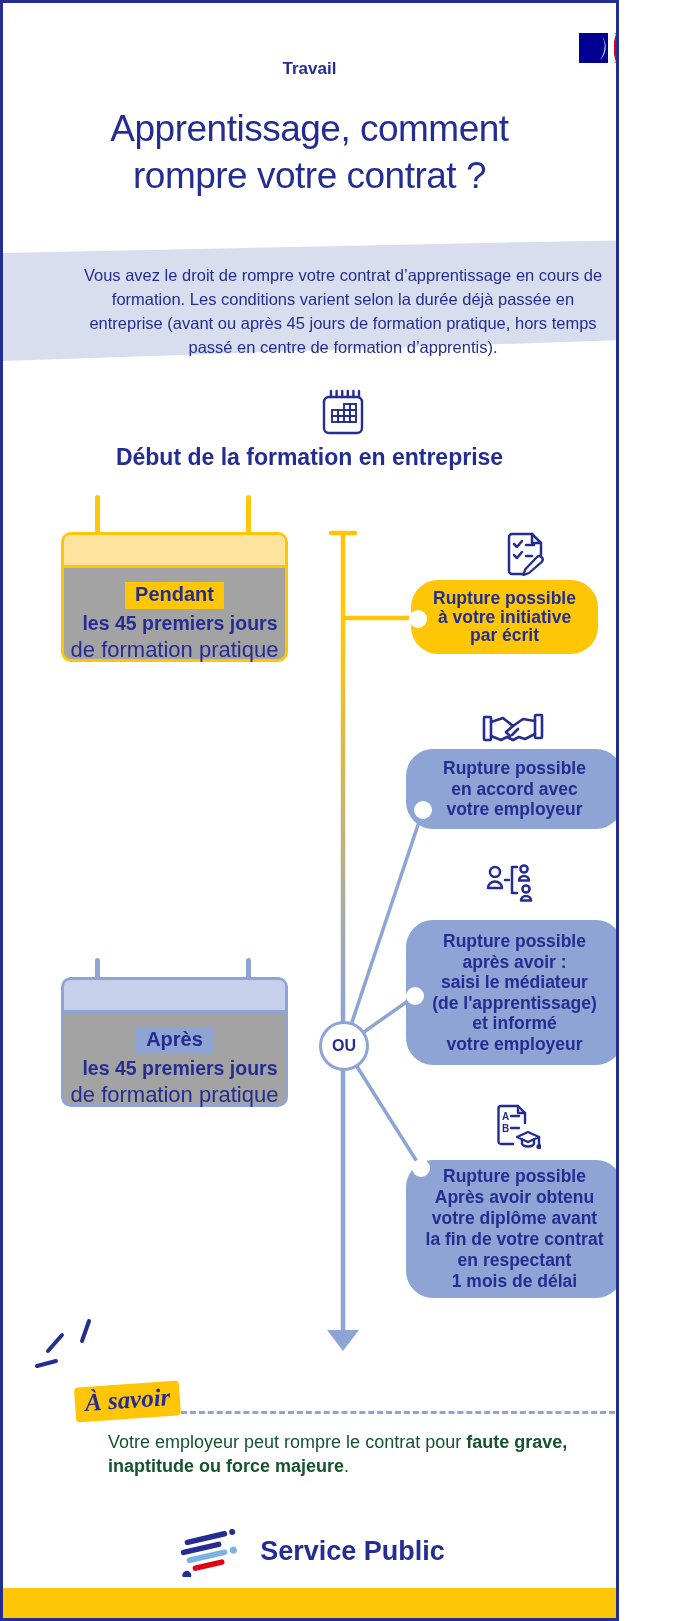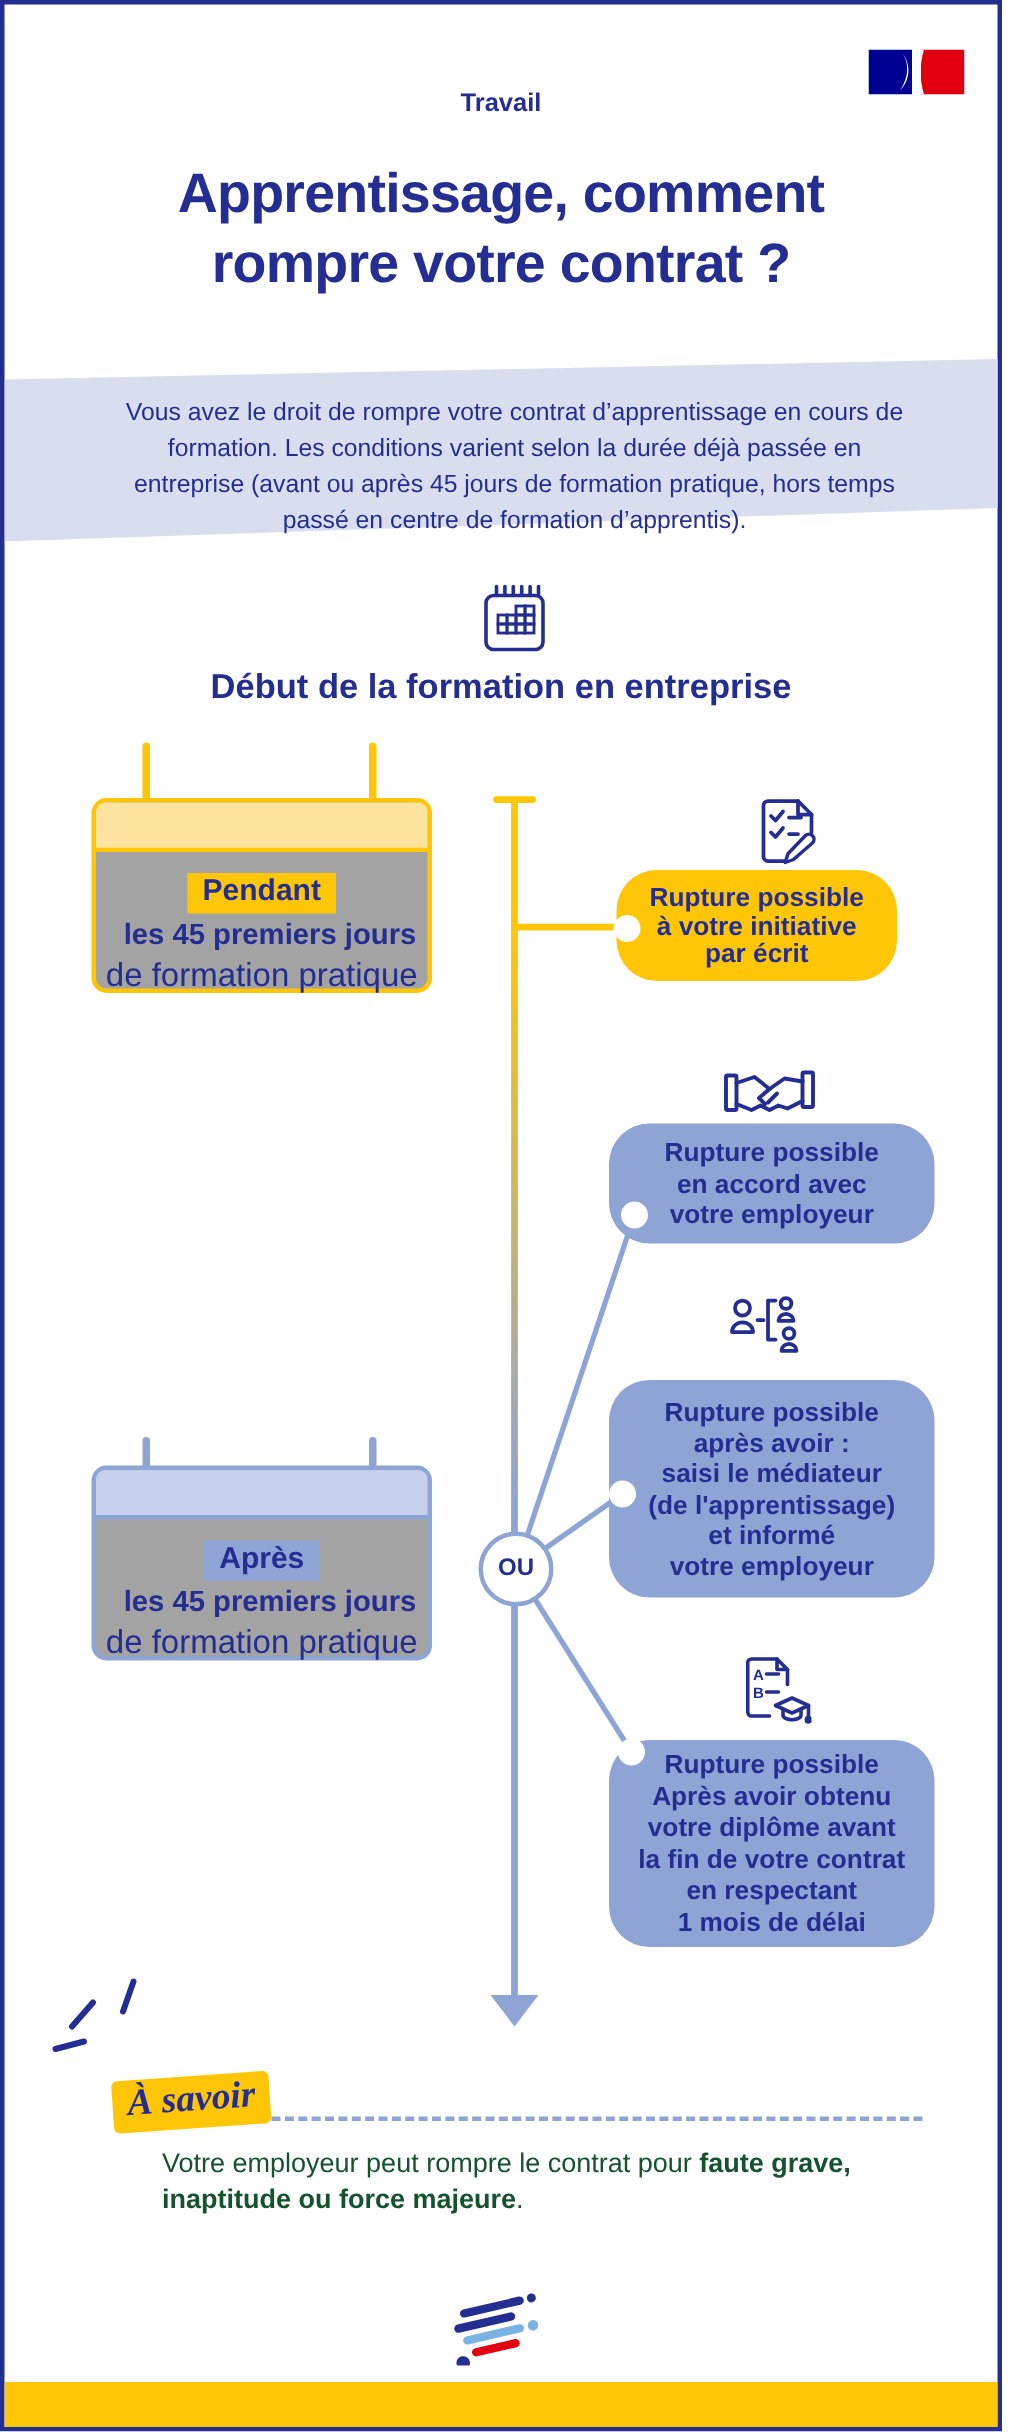--- a/index.html
+++ b/index.html
@@ -1,21 +1,21 @@
 <!DOCTYPE html>
 <html><head>
 <meta charset="utf-8">
 <style>
   * { margin:0; padding:0; box-sizing:border-box; }
   body { width:680px; height:1621px; font-family:"Liberation Sans", sans-serif; background:#fff; }
-  .page { position:relative; width:668px; height:1621px; background:#fff; border:3px solid #242d91; overflow:hidden; }
+  .page { position:relative; width:619px; height:1621px; background:#fff; border:3px solid #242d91; overflow:hidden; }
   .abs { position:absolute; }
   
   .category { left:0; right:0; top:56px; text-align:center; font-size:17px; font-weight:700; color:#242d91; z-index:2; }
-  .title { left:0; right:0; top:102px; text-align:center; font-size:37px; line-height:47px; font-weight:700; letter-spacing:-0.5px; color:#242d91; white-space:pre-line; z-index:2; }
+  .title { left:0; right:0; top:102px; text-align:center; font-size:37px; line-height:47px; font-weight:400; letter-spacing:-0.5px; color:#242d91; white-space:pre-line; z-index:2; }
   .flag { left:576px; top:30px; z-index:2; }
   
   .intro-band { left:0; top:234px; width:680px; height:126px; background:#d9deee;
     clip-path:polygon(0 16px, 100% 2px, 100% 101px, 0 124px); z-index:1; }
   .intro-text { left:70px; top:260px; width:540px; text-align:center; font-size:16.5px; line-height:24px; font-weight:500; color:#242d91; z-index:2; }
   
   .cal-icon-top { left:315px; top:384px; z-index:2; }
   .section-heading { left:0; right:0; top:441px; text-align:center; font-size:23px; font-weight:800; color:#242d91; z-index:2; }
   
   .card { left:58px; width:227px; height:130px; background:#a3a3a3; border-radius:10px; z-index:2; text-align:center; }
@@ -231,16 +231,17 @@
       <g transform="rotate(-13 38 26)" stroke-linecap="round">
         <line x1="16" y1="12" x2="54" y2="12" stroke="#242d91" stroke-width="5.5"></line>
         <circle cx="62" cy="12" r="3" fill="#242d91"></circle>
         <line x1="10" y1="21" x2="46" y2="21" stroke="#242d91" stroke-width="5.5"></line>
         <line x1="14" y1="30" x2="50" y2="30" stroke="#7ab2e3" stroke-width="5.5"></line>
         <circle cx="59" cy="30" r="3.5" fill="#7ab2e3"></circle>
         <line x1="18" y1="39" x2="45" y2="39" stroke="#e1000f" stroke-width="5.5"></line>
         <circle cx="8" cy="44" r="4.5" fill="#242d91"></circle>
       </g>
     </svg>
+    <span class="sp-text">Service Public</span>
   </div>
 
   <div class="abs footer-bar"></div>
 </div>
 
 </body></html>

